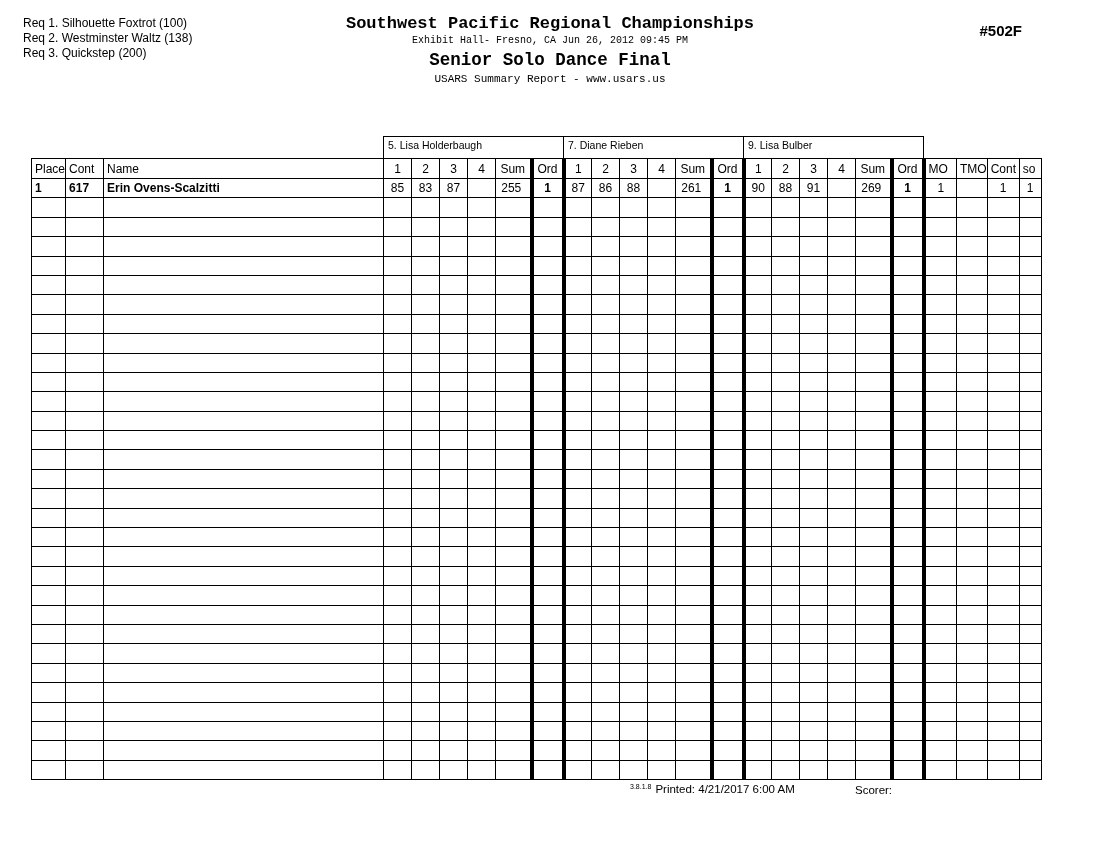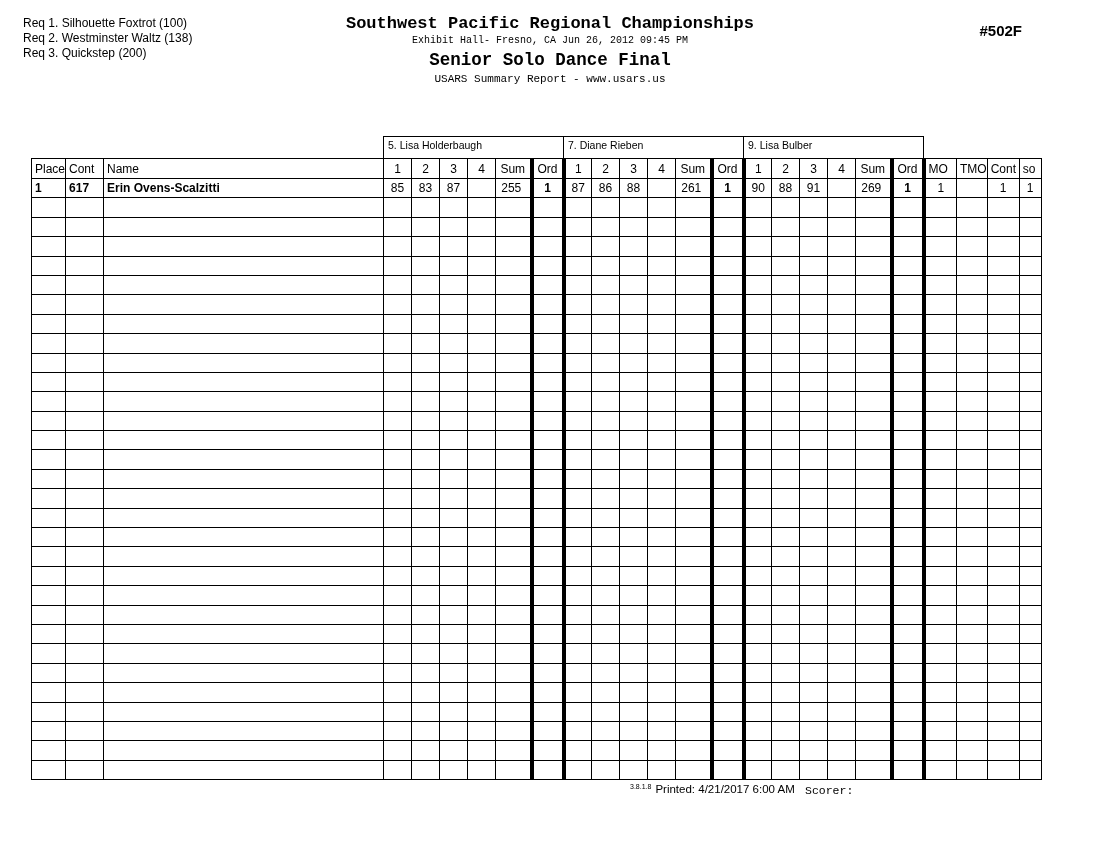--- a/index.html
+++ b/index.html
@@ -32,21 +32,21 @@
     vertical-align:top; text-align:left;
   }
   .left { text-align:left; padding-left:3px; }
   .ctr  { text-align:center; }
   .rt   { text-align:center; padding-right:3px; }
   .b    { font-weight:bold; }
   .ord  { border-left:4px solid #000; border-right:4px solid #000; }
 
   .footer { position:absolute; left:630px; top:783px; font-size:11.5px; }
   .ver { font-size:7px; vertical-align:top; margin-right:4px; }
-  .scorer { position:absolute; left:805px; top:784px; font-size:11.5px;font-family:Liberation Mono, monospace; }
+  .scorer { position:absolute; left:855px; top:784px; font-size:11.5px; }
 </style>
 </head>
 <body>
 
 <div class="reqs">
   <div>Req  1.  Silhouette Foxtrot (100)</div>
   <div>Req  2.  Westminster Waltz (138)</div>
   <div>Req  3.  Quickstep (200)</div>
 </div>
 

